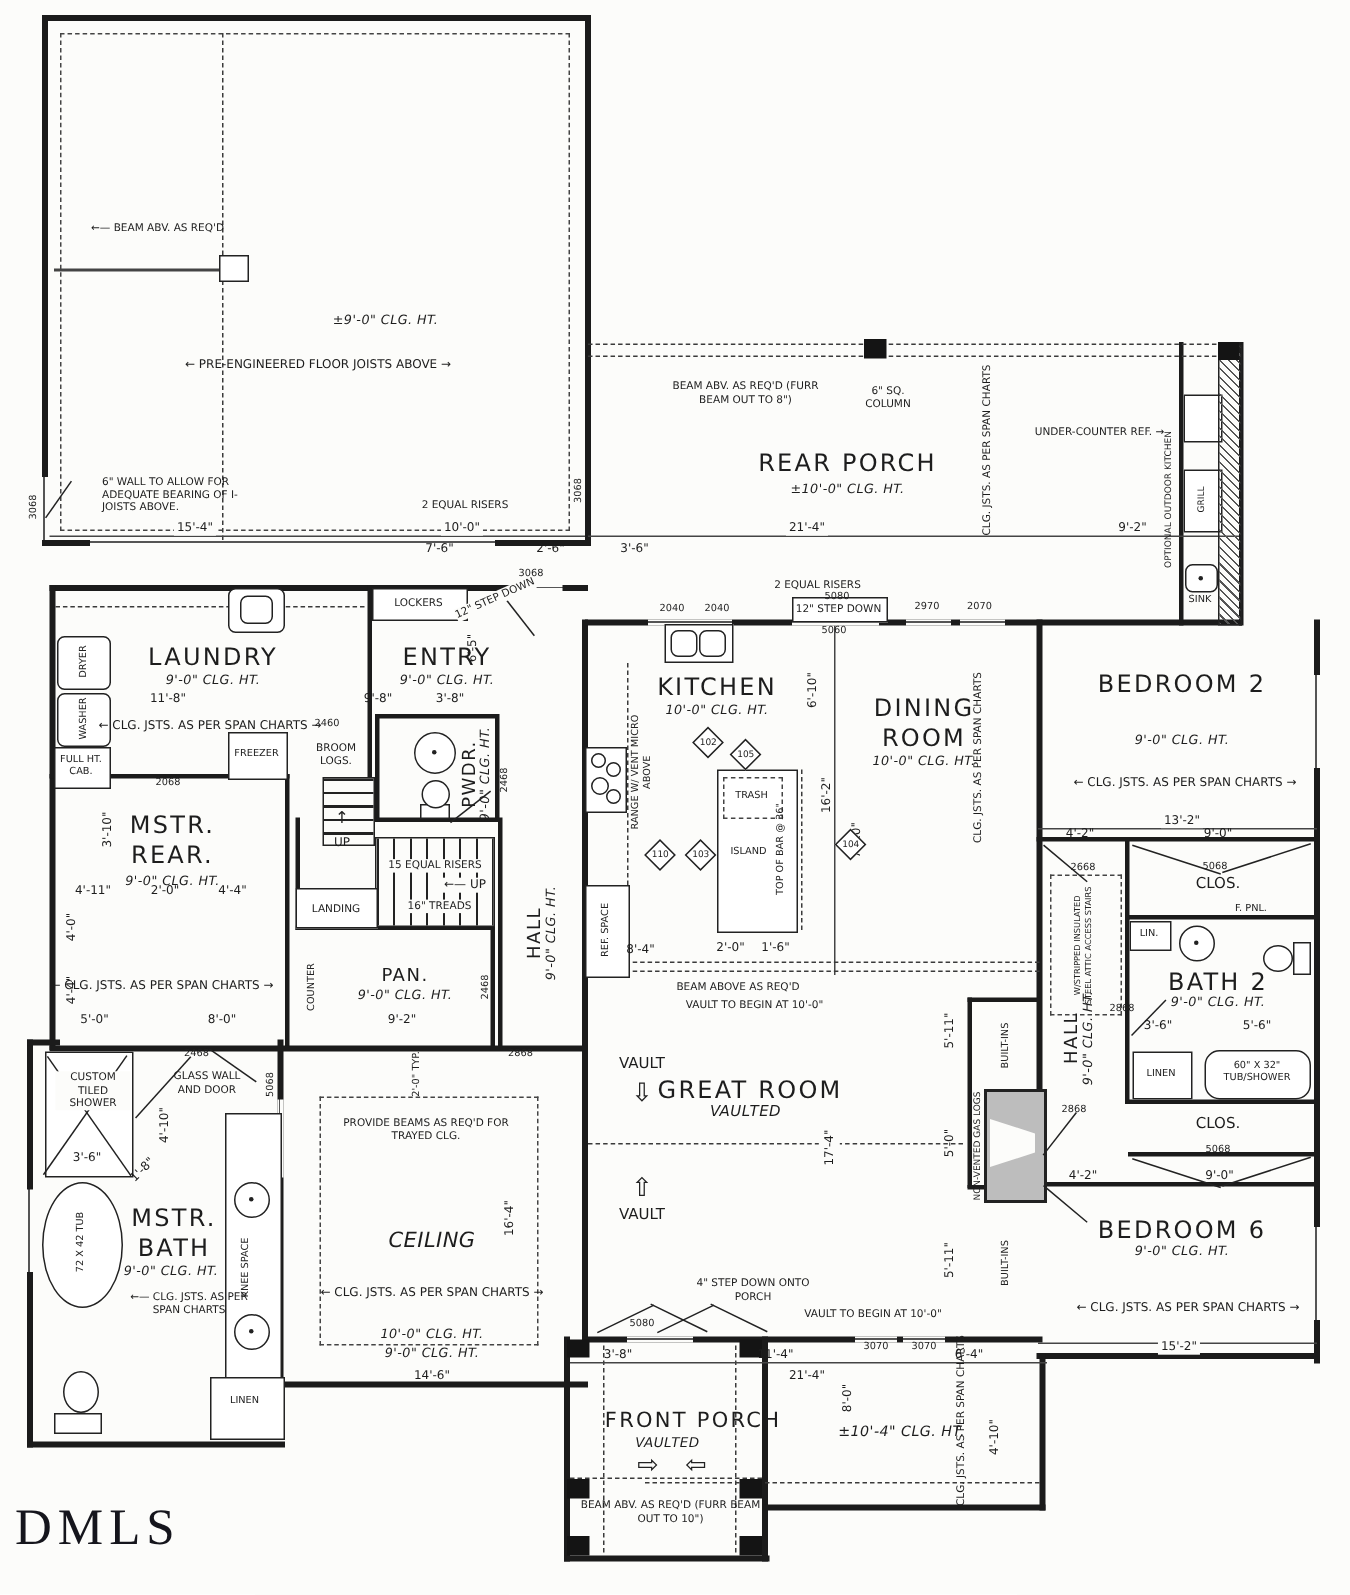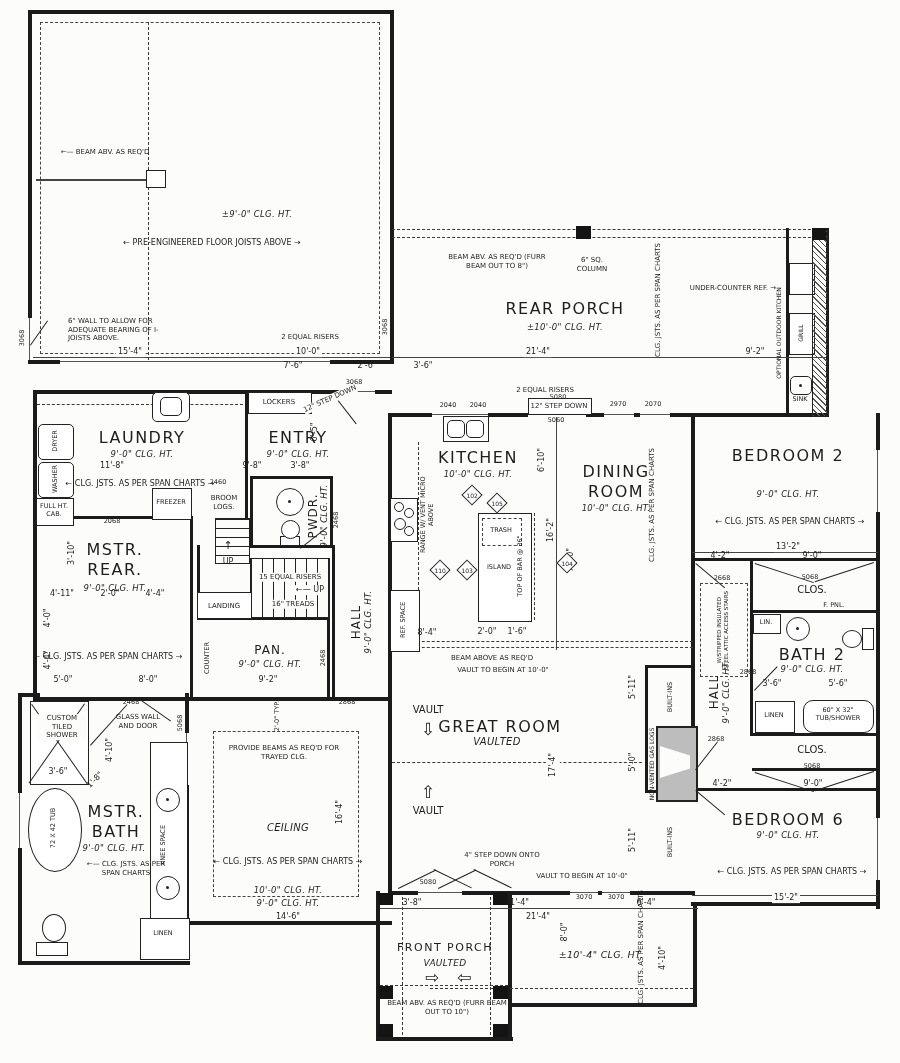--- a/index.html
+++ b/index.html
@@ -250,31 +250,31 @@
 
   <div class="lb nm" style="left:812px;top:655px">BATH 2</div>
   <div class="lb clg" style="left:812px;top:669px">9'-0" CLG. HT.</div>
 
   <div class="lb nm2 v" style="left:714px;top:692px">HALL</div>
   <div class="lb clg v" style="left:726px;top:692px">9'-0" CLG. HT.</div>
 
   <div class="lb nm blk" style="left:116px;top:822px;width:80px">MSTR. BATH</div>
   <div class="lb clg" style="left:114px;top:848px">9'-0" CLG. HT.</div>
 
-  <div class="lb clg" style="left:288px;top:828px;font-size:10px">CEILING</div>
+  <div class="lb clg" style="left:288px;top:828px;font-size:14px">CEILING</div>
   <div class="lb clg" style="left:288px;top:890px">10'-0" CLG. HT.</div>
   <div class="lb clg" style="left:288px;top:903px">9'-0" CLG. HT.</div>
 
   <div class="lb nm" style="left:500px;top:727px">GREAT ROOM</div>
   <div class="lb clg" style="left:497px;top:742px;font-size:10px">VAULTED</div>
 
   <div class="lb nm" style="left:788px;top:820px">BEDROOM 6</div>
   <div class="lb clg" style="left:788px;top:835px">9'-0" CLG. HT.</div>
 
-  <div class="lb nm" style="left:445px;top:948px;font-size:11px">FRONT PORCH</div>
+  <div class="lb nm" style="left:462px;top:948px;font-size:14px">FRONT PORCH</div>
   <div class="lb clg" style="left:445px;top:963px;font-size:9px">VAULTED</div>
   <div class="lb clg" style="left:601px;top:955px;font-size:9.5px">±10'-4" CLG. HT.</div>
 
   <div class="lb nt arrL" style="left:105px;top:152px">BEAM ABV. AS REQ'D</div>
   <div class="lb nt blk" style="left:118px;top:330px;width:100px;text-align:left">6" WALL TO ALLOW FOR ADEQUATE BEARING OF I-JOISTS ABOVE.</div>
   <div class="lb nt8 arrB" style="left:212px;top:243px">PRE-ENGINEERED FLOOR JOISTS ABOVE</div>
   <div class="lb nt blk" style="left:497px;top:262px;width:110px">BEAM ABV. AS REQ'D (FURR BEAM OUT TO 8")</div>
   <div class="lb nt blk" style="left:592px;top:265px;width:50px">6" SQ. COLUMN</div>
   <div class="lb nt arrR" style="left:733px;top:288px">UNDER-COUNTER REF.</div>
   <div class="lb nt v" style="left:779px;top:333px;font-size:6px">OPTIONAL OUTDOOR KITCHEN</div>
@@ -424,13 +424,14 @@
   <div class="dia" style="left:440px;top:570px">
       <span>110</span>
     </div>
   <div class="dia" style="left:467px;top:570px">
       <span>103</span>
     </div>
   <div class="dia" style="left:567px;top:563px">
       <span>104</span>
     </div>
 
+  <div class="wm" style="left:10px;top:1000px">DMLS</div>
 </div>
 
 </body></html>

